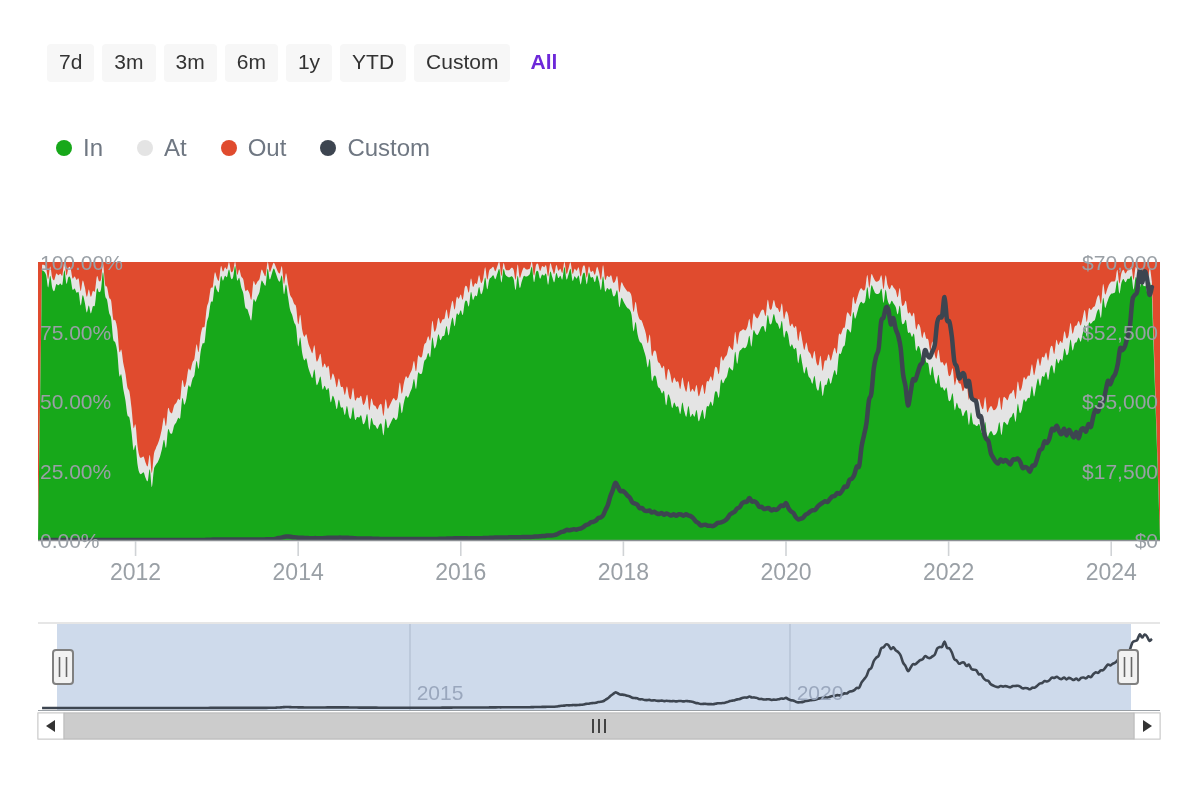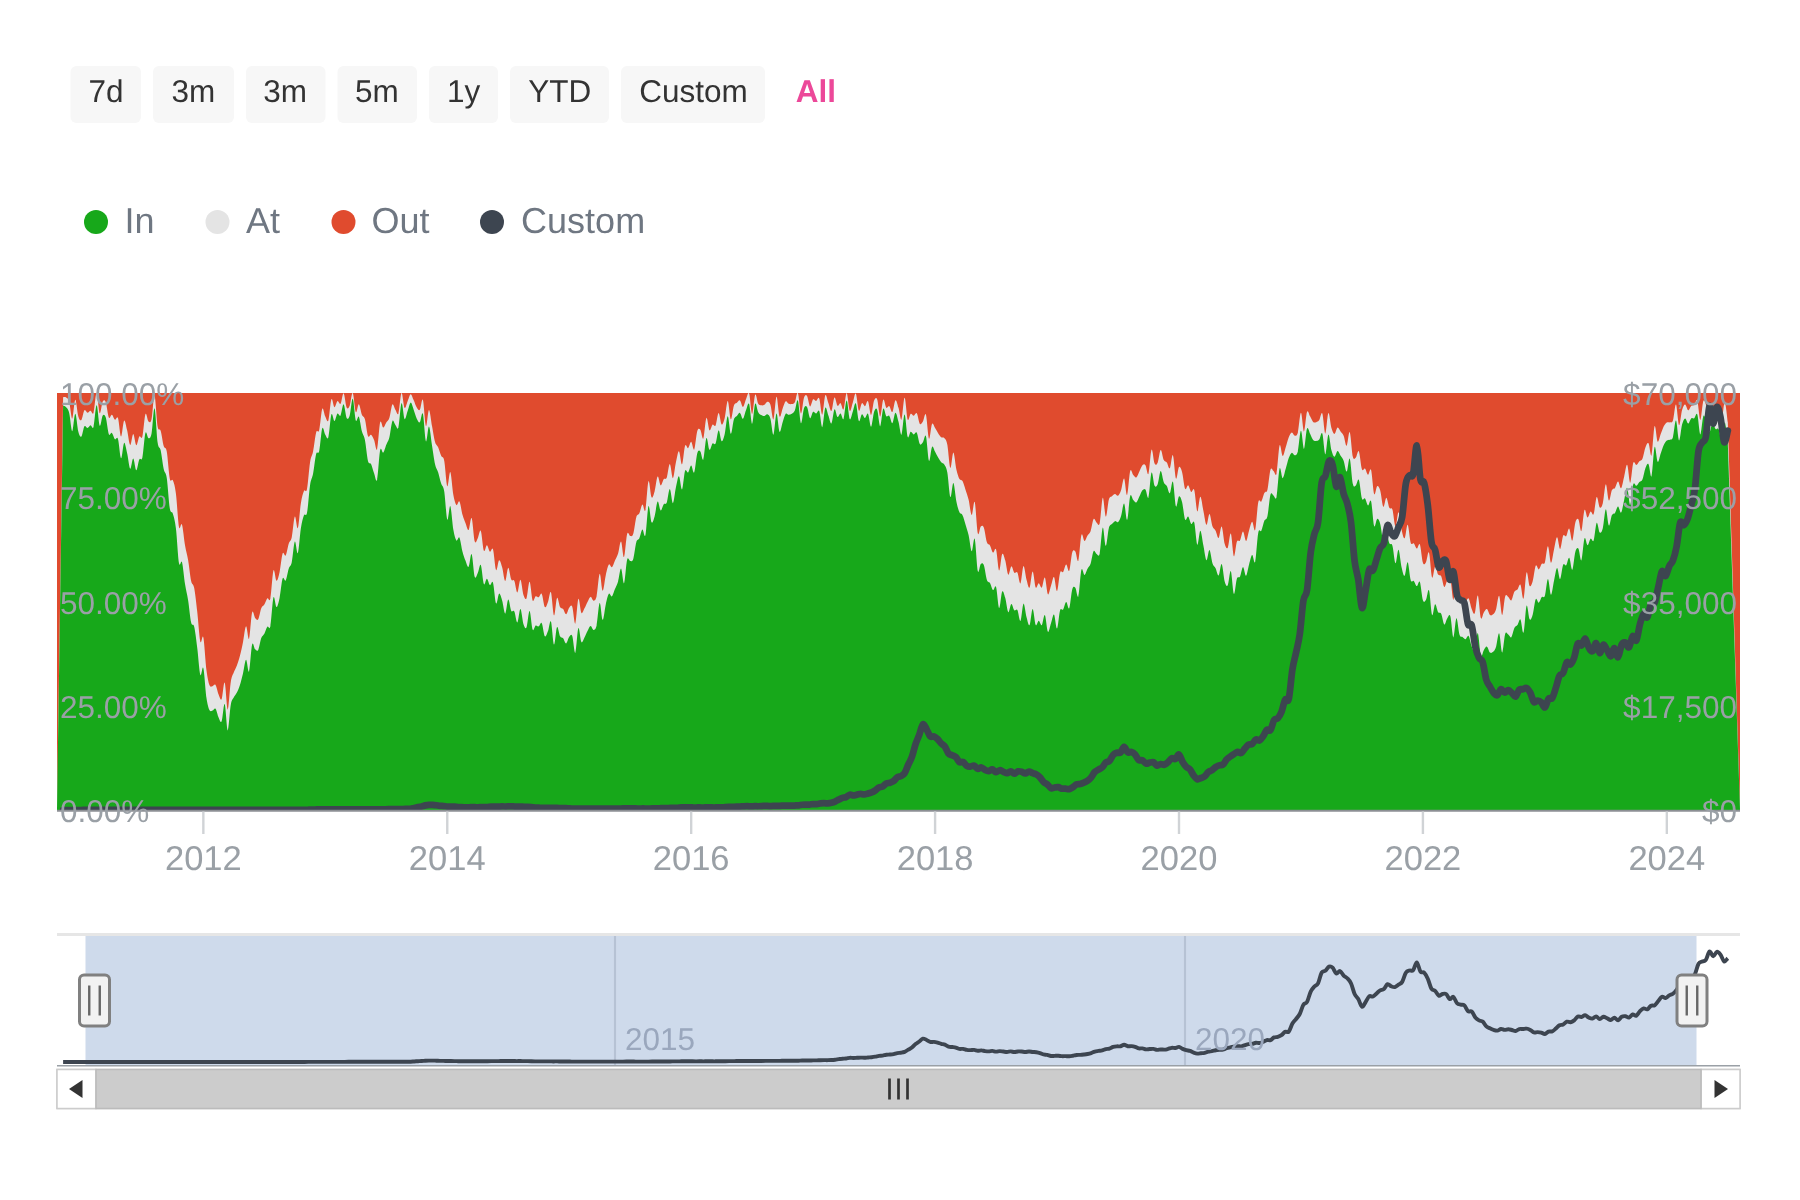--- a/index.html
+++ b/index.html
@@ -31,21 +31,21 @@
     background: #f7f7f7;
     border: none;
     border-radius: 4px;
     padding: 6px 12px 8px 12px;
     line-height: 24px;
     cursor: pointer;
     white-space: nowrap;
   }
   .range-btn.selected {
     background: transparent;
-    color: #ec4899;
+    color: #6d28d9;
     font-weight: bold;
   }
 
   
   #legend {
     position: absolute;
     left: 56px;
     top: 134px;
     display: flex;
     align-items: flex-end;
@@ -96,21 +96,21 @@
     fill: #9aa7bd;
   }
 </style>
 </head>
 <body>
 
 <div id="range-selector">
   <button class="range-btn">7d</button>
   <button class="range-btn">3m</button>
   <button class="range-btn">3m</button>
-  <button class="range-btn">5m</button>
+  <button class="range-btn">6m</button>
   <button class="range-btn">1y</button>
   <button class="range-btn">YTD</button>
   <button class="range-btn">Custom</button>
   <button class="range-btn selected">All</button>
 </div>
 
 <div id="legend">
   <div class="legend-item">
     <span class="legend-dot" style="background: rgb(23, 168, 26);"></span>
     <span class="legend-label">In</span>

